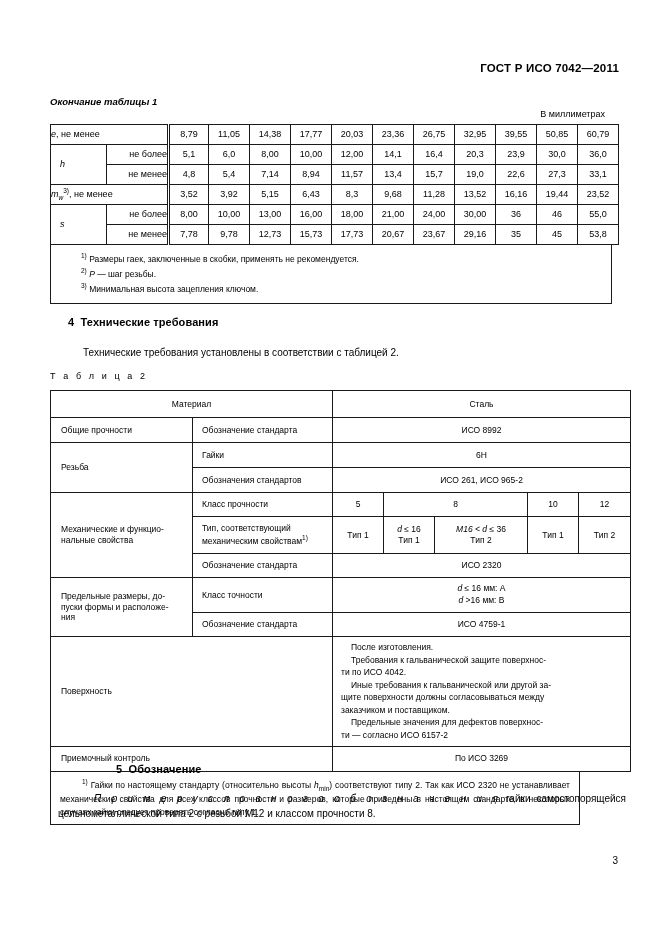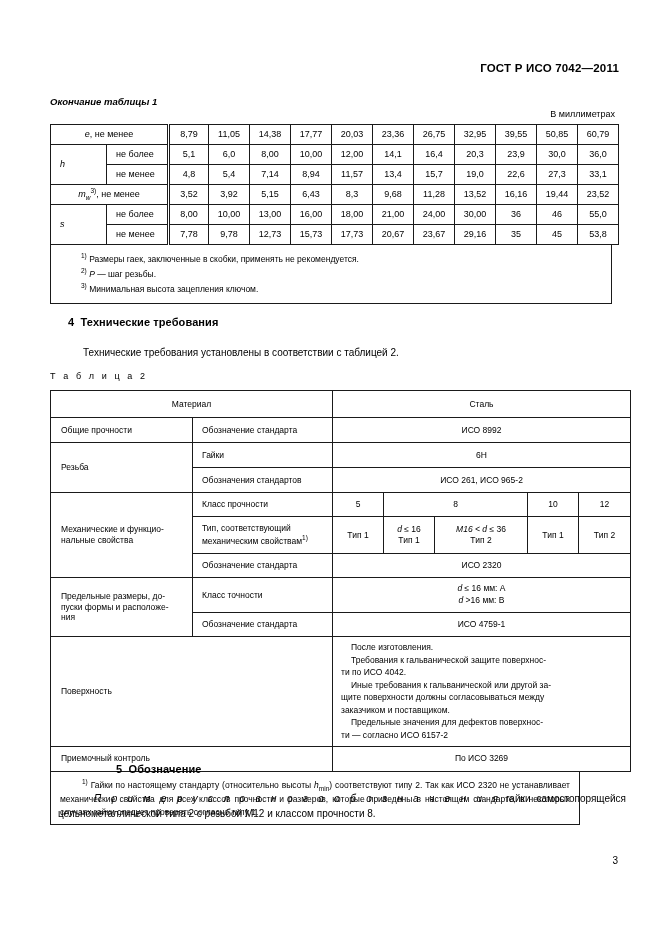--- a/index.html
+++ b/index.html
@@ -38,21 +38,21 @@
   .tbl-caption-cont {
     position: absolute;
     left: 50px;
     top: 96px;
     font-size: 9.5px;
     font-style: italic;
     font-weight: bold;
   }
   .units-note {
     position: absolute;
-    right: 46px;
+    right: 56px;
     top: 109px;
     font-size: 9px;
   }
 
   
   table {
     border-collapse: collapse;
     table-layout: fixed;
   }
   td {
@@ -67,25 +67,25 @@
   
   #table1-wrap {
     position: absolute;
     left: 50px;
     top: 124px;
     width: 562px;
   }
   #table1 { width: 562px; }
   #table1 td { height: 19px; }
   #table1 td.rowlab {
-    text-align: center;
+    text-align: left;
     padding-left: 0;
   }
   #table1 td.rowlab-sub {
-    text-align: left;
+    text-align: right;
     padding-left: 9px;
   }
   #table1 td.grouplab {
     text-align: left;
     padding-left: 9px;
     font-style: italic;
   }
   #table1 td.dblright {
     border-right: 3px double #1a1a1a;
   }

